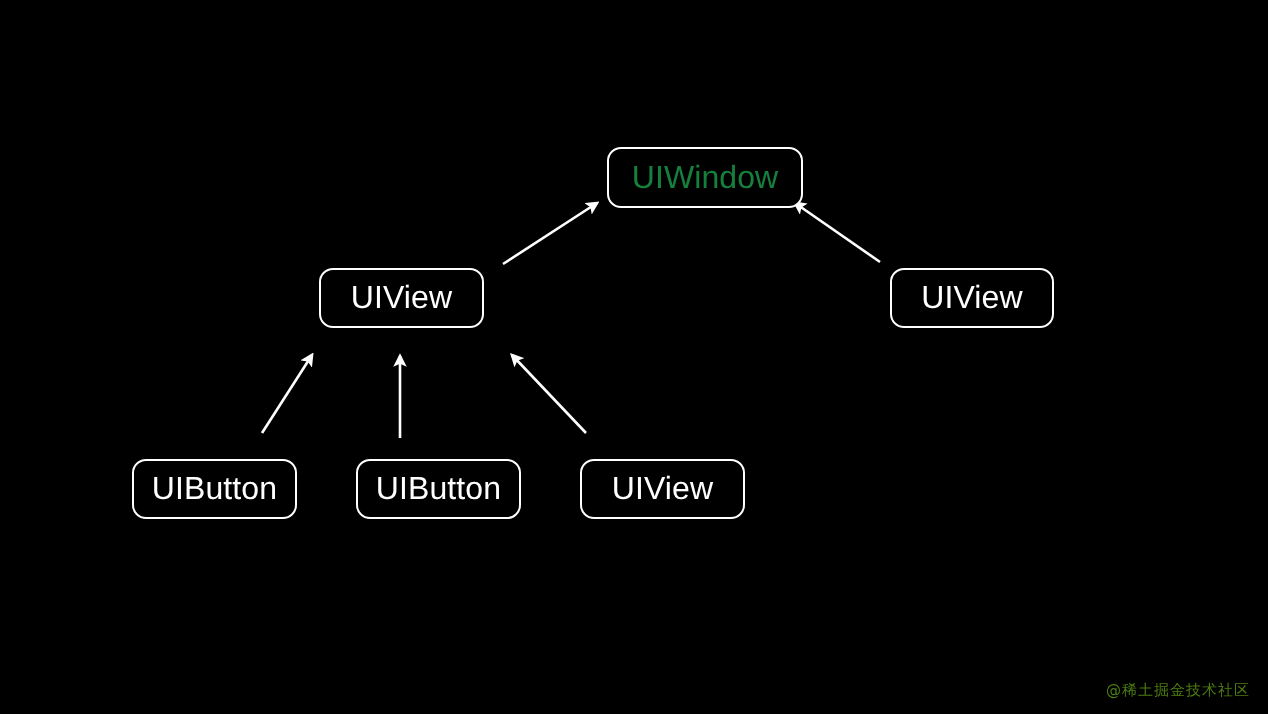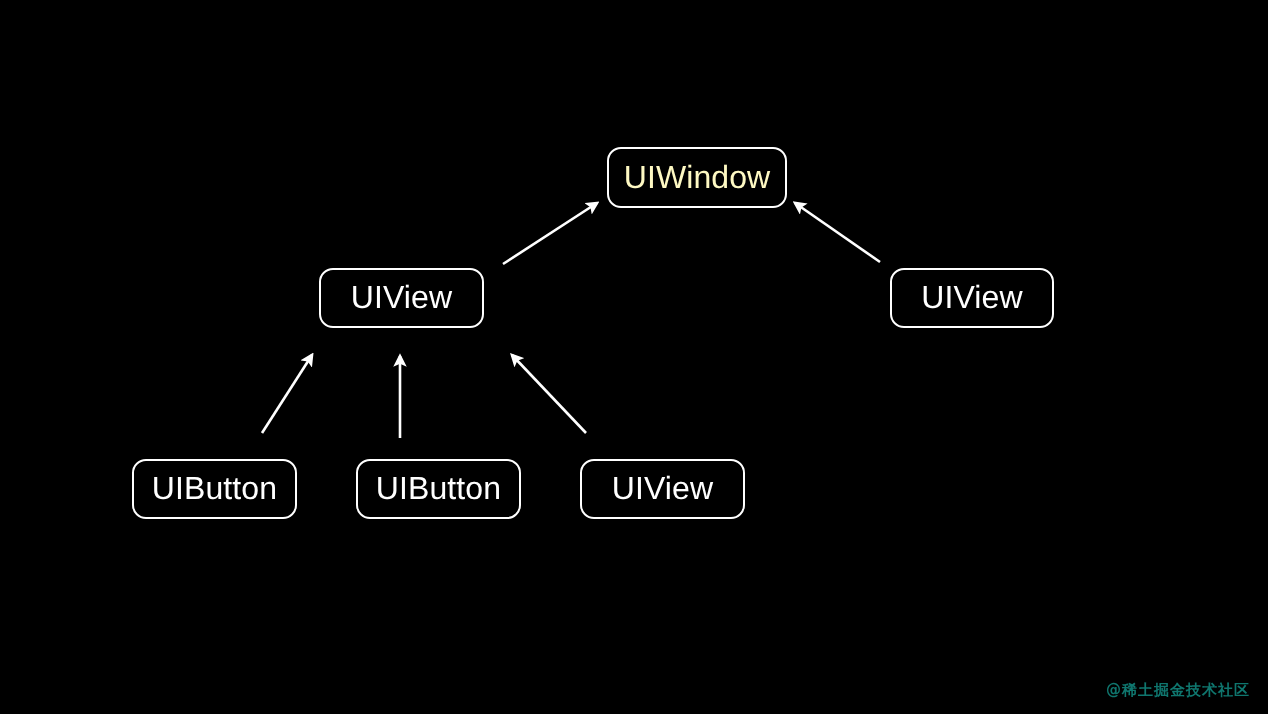--- a/index.html
+++ b/index.html
@@ -74,21 +74,21 @@
     </defs>
     <g id="edges-group">
         <line x1="503" y1="264" x2="597" y2="203" stroke="#ffffff" stroke-width="2.6" stroke-linecap="butt" marker-end="url(#arrowhead)"></line>
         <line x1="880" y1="262" x2="795" y2="203" stroke="#ffffff" stroke-width="2.6" stroke-linecap="butt" marker-end="url(#arrowhead)"></line>
         <line x1="262" y1="433" x2="312" y2="355" stroke="#ffffff" stroke-width="2.6" stroke-linecap="butt" marker-end="url(#arrowhead)"></line>
         <line x1="400" y1="438" x2="400" y2="356" stroke="#ffffff" stroke-width="2.6" stroke-linecap="butt" marker-end="url(#arrowhead)"></line>
         <line x1="586" y1="433" x2="512" y2="355" stroke="#ffffff" stroke-width="2.6" stroke-linecap="butt" marker-end="url(#arrowhead)"></line>
       </g>
   </svg>
 
-  <div class="node" style="left: 607px; top: 147px; width: 180px; height: 61px; border-color: rgb(255, 255, 255); color: #fef9c3;">
+  <div class="node" style="left: 607px; top: 147px; width: 196px; height: 61px; border-color: rgb(255, 255, 255); color: #15803d;">
     <span class="node-label">UIWindow</span>
   </div>
 
   <div class="node" style="left: 319px; top: 268px; width: 165px; height: 60px; border-color: rgb(255, 255, 255); color: rgb(255, 255, 255);">
     <span class="node-label">UIView</span>
   </div>
 
   <div class="node" style="left: 890px; top: 268px; width: 164px; height: 60px; border-color: rgb(255, 255, 255); color: rgb(255, 255, 255);">
     <span class="node-label">UIView</span>
   </div>
@@ -98,15 +98,15 @@
   </div>
 
   <div class="node" style="left: 356px; top: 459px; width: 165px; height: 60px; border-color: rgb(255, 255, 255); color: rgb(255, 255, 255);">
     <span class="node-label">UIButton</span>
   </div>
 
   <div class="node" style="left: 580px; top: 459px; width: 165px; height: 60px; border-color: rgb(255, 255, 255); color: rgb(255, 255, 255);">
     <span class="node-label">UIView</span>
   </div>
 
-  <div id="watermark" style="color: #0f766e; font-weight: bold;">@稀土掘金技术社区</div>
+  <div id="watermark" style="color: #4d7c0f;">@稀土掘金技术社区</div>
 
 </div>
 
 </body></html>

